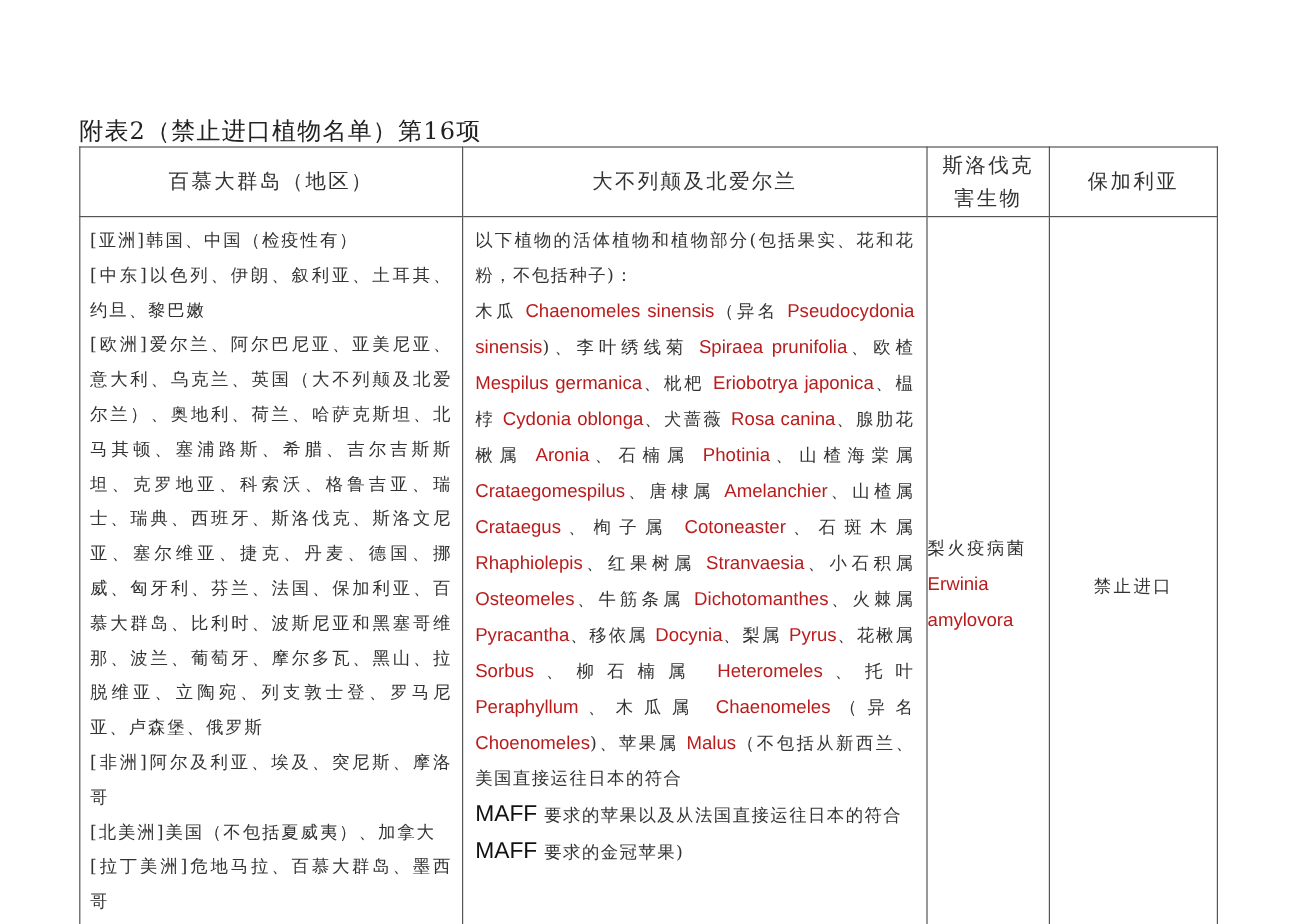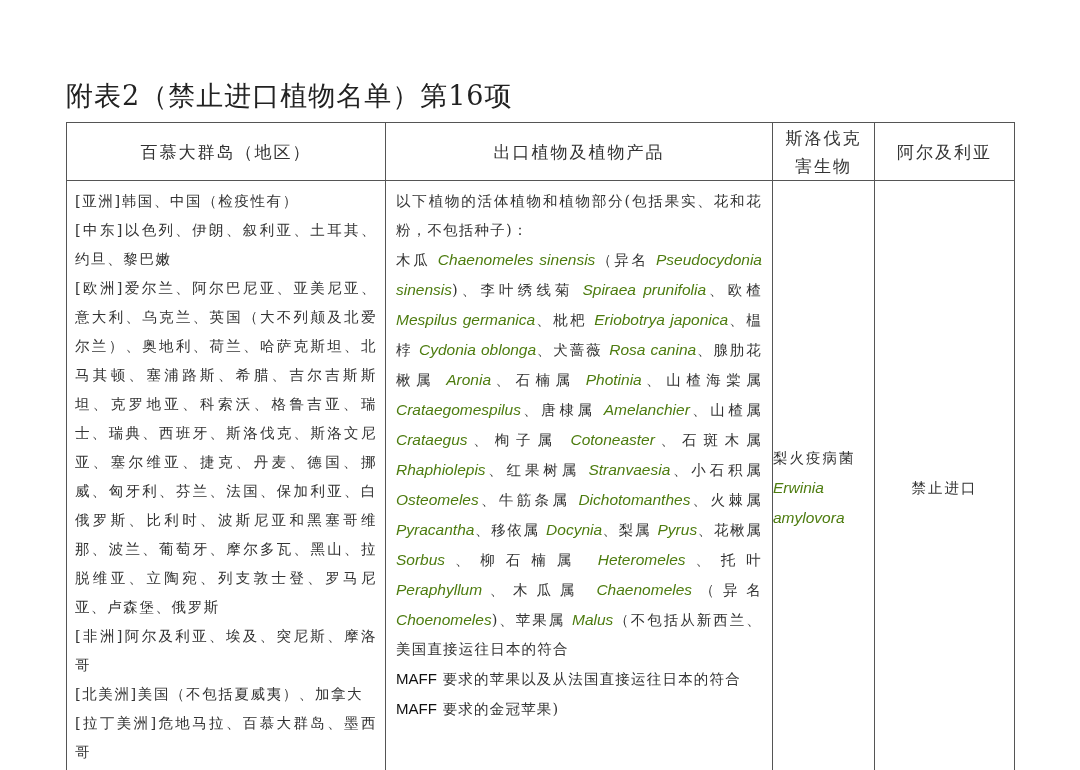--- a/index.html
+++ b/index.html
@@ -1,60 +1,60 @@
 <!DOCTYPE html>
 <html><head>
 <meta charset="utf-8">
 <style>
   html, body { margin:0; padding:0; background:#ffffff; }
   body { width:1080px; height:770px; position:relative; overflow:hidden;
          font-family:"DejaVu Serif", "Liberation Serif", serif; color:#2a2a2a; }
-  .title { position:absolute; left:66px; top:78px; font-size:27px; letter-spacing:1px; color:#222; }
+  .title { position:absolute; left:66px; top:96px; font-size:20px; letter-spacing:1px; color:#222; }
   table.main { position:absolute; left:66px; top:122px; width:948px; height:611px;
                border-collapse:collapse; table-layout:fixed; }
   table.main td, table.main th { border:1.5px solid #555; padding:0; }
   th { font-weight:normal; font-size:17px; letter-spacing:2px; color:#333; text-align:center; vertical-align:middle; line-height:28px; }
   tr.head { height:58px; }
   td { vertical-align:top; font-size:14.5px; color:#333; }
   .countries { padding:6px 8px 0 8px; line-height:29px; letter-spacing:1.6px; text-align:justify; }
   .countries .line { display:block; }
   .products { padding:6px 10px 0 10px; line-height:29px; letter-spacing:1.2px; text-align:justify; text-justify:inter-character; }
-  .sci { font-family:"Liberation Sans", "DejaVu Sans", sans-serif; font-style:italic; font-size:15.5px; letter-spacing:0; color:#4d7c0f; }
-  .latin { font-family:"Liberation Sans", "DejaVu Sans", sans-serif; font-size:15px; letter-spacing:0; color:#111; }
+  .sci { font-family:"Liberation Sans", "DejaVu Sans", sans-serif; font-size:15.5px; letter-spacing:0; color:#b91c1c; }
+  .latin { font-family:"Liberation Sans", "DejaVu Sans", sans-serif; font-size:19px; letter-spacing:0; color:#111; }
   td.pest { vertical-align:middle; padding:0 0 0 10px; line-height:29px; font-size:14.5px; letter-spacing:2px; }
   td.req { vertical-align:middle; text-align:center; font-size:14.5px; letter-spacing:2px; }
 </style>
 </head>
 <body>
 
 <div class="title">附表2（禁止进口植物名单）第16项</div>
 
 <table class="main">
   <colgroup>
     <col style="width:319px">
     <col style="width:387px">
     <col style="width:102px">
     <col style="width:140px">
   </colgroup>
   <tbody>
       <tr class="head">
     <th>百慕大群岛（地区）</th>
-    <th>出口植物及植物产品</th>
+    <th>大不列颠及北爱尔兰</th>
     <th>
       <span>斯洛伐克</span><br>
       <span>害生物</span>
     </th>
-    <th>阿尔及利亚</th>
+    <th>保加利亚</th>
   </tr>
   <tr>
     <td>
       <div class="countries">
         <span class="line">[亚洲]韩国、中国（检疫性有）</span>
         <span class="line">[中东]以色列、伊朗、叙利亚、土耳其、约旦、黎巴嫩</span>
-        <span class="line">[欧洲]爱尔兰、阿尔巴尼亚、亚美尼亚、意大利、乌克兰、英国（大不列颠及北爱尔兰）、奥地利、荷兰、哈萨克斯坦、北马其顿、塞浦路斯、希腊、吉尔吉斯斯坦、克罗地亚、科索沃、格鲁吉亚、瑞士、瑞典、西班牙、斯洛伐克、斯洛文尼亚、塞尔维亚、捷克、丹麦、德国、挪威、匈牙利、芬兰、法国、保加利亚、白俄罗斯、比利时、波斯尼亚和黑塞哥维那、波兰、葡萄牙、摩尔多瓦、黑山、拉脱维亚、立陶宛、列支敦士登、罗马尼亚、卢森堡、俄罗斯</span>
+        <span class="line">[欧洲]爱尔兰、阿尔巴尼亚、亚美尼亚、意大利、乌克兰、英国（大不列颠及北爱尔兰）、奥地利、荷兰、哈萨克斯坦、北马其顿、塞浦路斯、希腊、吉尔吉斯斯坦、克罗地亚、科索沃、格鲁吉亚、瑞士、瑞典、西班牙、斯洛伐克、斯洛文尼亚、塞尔维亚、捷克、丹麦、德国、挪威、匈牙利、芬兰、法国、保加利亚、百慕大群岛、比利时、波斯尼亚和黑塞哥维那、波兰、葡萄牙、摩尔多瓦、黑山、拉脱维亚、立陶宛、列支敦士登、罗马尼亚、卢森堡、俄罗斯</span>
         <span class="line">[非洲]阿尔及利亚、埃及、突尼斯、摩洛哥</span>
         <span class="line">[北美洲]美国（不包括夏威夷）、加拿大</span>
         <span class="line">[拉丁美洲]危地马拉、百慕大群岛、墨西哥</span>
         <span class="line">[大洋洲]新西兰</span>
       </div>
     </td>
     <td>
       <div class="products">
         <span>以下植物的活体植物和植物部分(包括果实、花和花粉，不包括种子)：</span><br>
         <span id="items-container"><span><span>木瓜 </span><span class="sci">Chaenomeles sinensis</span><span>（异名 </span><span class="sci">Pseudocydonia sinensis</span><span>)</span><span>、</span></span><span><span>李叶绣线菊 </span><span class="sci">Spiraea prunifolia</span><span>、</span></span><span><span>欧楂 </span><span class="sci">Mespilus germanica</span><span>、</span></span><span><span>枇杷 </span><span class="sci">Eriobotrya japonica</span><span>、</span></span><span><span>榅桲 </span><span class="sci">Cydonia oblonga</span><span>、</span></span><span><span>犬蔷薇 </span><span class="sci">Rosa canina</span><span>、</span></span><span><span>腺肋花楸属 </span><span class="sci">Aronia</span><span>、</span></span><span><span>石楠属 </span><span class="sci">Photinia</span><span>、</span></span><span><span>山楂海棠属 </span><span class="sci">Crataegomespilus</span><span>、</span></span><span><span>唐棣属 </span><span class="sci">Amelanchier</span><span>、</span></span><span><span>山楂属 </span><span class="sci">Crataegus</span><span>、</span></span><span><span>栒子属 </span><span class="sci">Cotoneaster</span><span>、</span></span><span><span>石斑木属 </span><span class="sci">Rhaphiolepis</span><span>、</span></span><span><span>红果树属 </span><span class="sci">Stranvaesia</span><span>、</span></span><span><span>小石积属 </span><span class="sci">Osteomeles</span><span>、</span></span><span><span>牛筋条属 </span><span class="sci">Dichotomanthes</span><span>、</span></span><span><span>火棘属 </span><span class="sci">Pyracantha</span><span>、</span></span><span><span>移依属 </span><span class="sci">Docynia</span><span>、</span></span><span><span>梨属 </span><span class="sci">Pyrus</span><span>、</span></span><span><span>花楸属 </span><span class="sci">Sorbus</span><span>、</span></span><span><span>柳石楠属 </span><span class="sci">Heteromeles</span><span>、</span></span><span><span>托叶 </span><span class="sci">Peraphyllum</span><span>、</span></span><span><span>木瓜属 </span><span class="sci">Chaenomeles</span><span>（异名 </span><span class="sci">Choenomeles</span><span>)</span><span>、</span></span><span><span>苹果属 </span><span class="sci">Malus</span></span></span><span>（不包括从新西兰、美国直接运往日本的符合</span><br>

